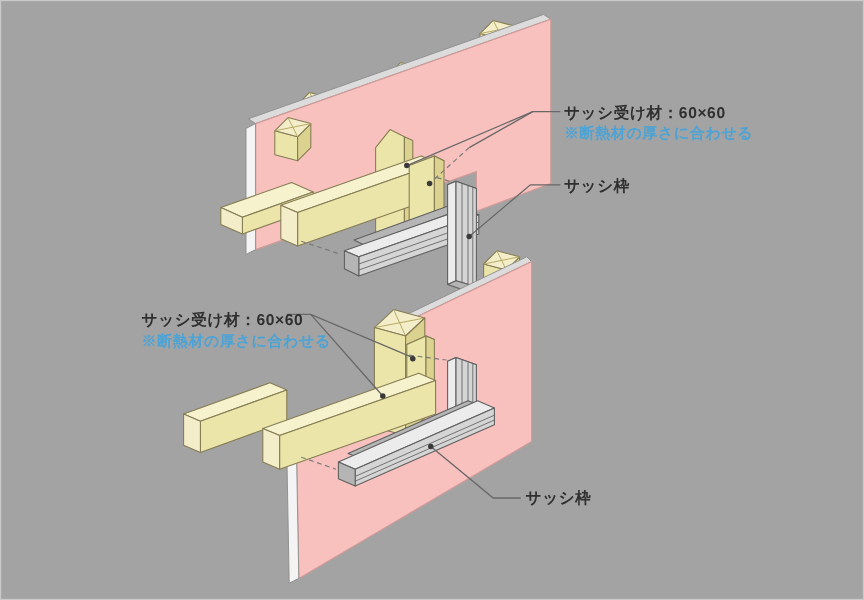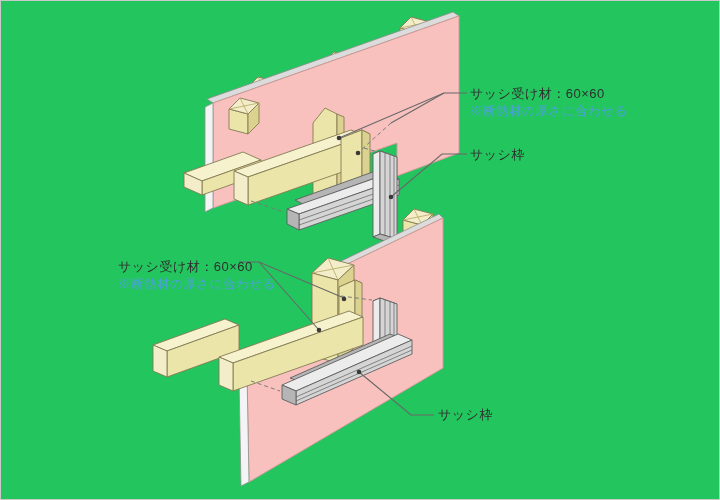--- a/index.html
+++ b/index.html
@@ -1,20 +1,21 @@
 <!DOCTYPE html>
 <html style="--pink: #f8c1be; --pink-edge: #cf9b98; --band: #dcdcdc; --wood-top: #f6f2cd; --wood-front: #ece5a9; --wood-side: #dcd28f; --wood-end: #f3eec9; --wood-line: #857c54; --wood-x: #b6a75f; --sash-light: #ececec; --sash-mid: #d5d5d5; --sash-dark: #b5b5b5; --sash-line: #5f5f5f; --leader: #686868; --text: #2f2f2f; --blue: #4ba3d6; --border: #c9c9c9;"><head>
 <meta charset="utf-8">
 <style>
   html,body{margin:0;padding:0;background:#fff;}
   .canvas{
-    position:relative;width:718px;height:498px;background:#22c55e;
+    position:relative;width:718px;height:498px;background:#a3a3a3;
     border:1px solid var(--border,#c9c9c9);
     font-family:"Liberation Sans", sans-serif;
     overflow:hidden;
+    font-weight:bold;
   }
   svg{display:block}
   
   .pink{fill:var(--pink);stroke:var(--pink-edge);stroke-width:1;stroke-linejoin:round}
   .band{fill:var(--band);stroke:#8f8f8f;stroke-width:.8;stroke-linejoin:round}
   .edgeStrip{fill:#f4f4f4;stroke:#8f8f8f;stroke-width:.8;stroke-linejoin:round}
   
   .wTop{fill:var(--wood-top)}
   .wFront{fill:var(--wood-front)}
   .wSide{fill:var(--wood-side)}

